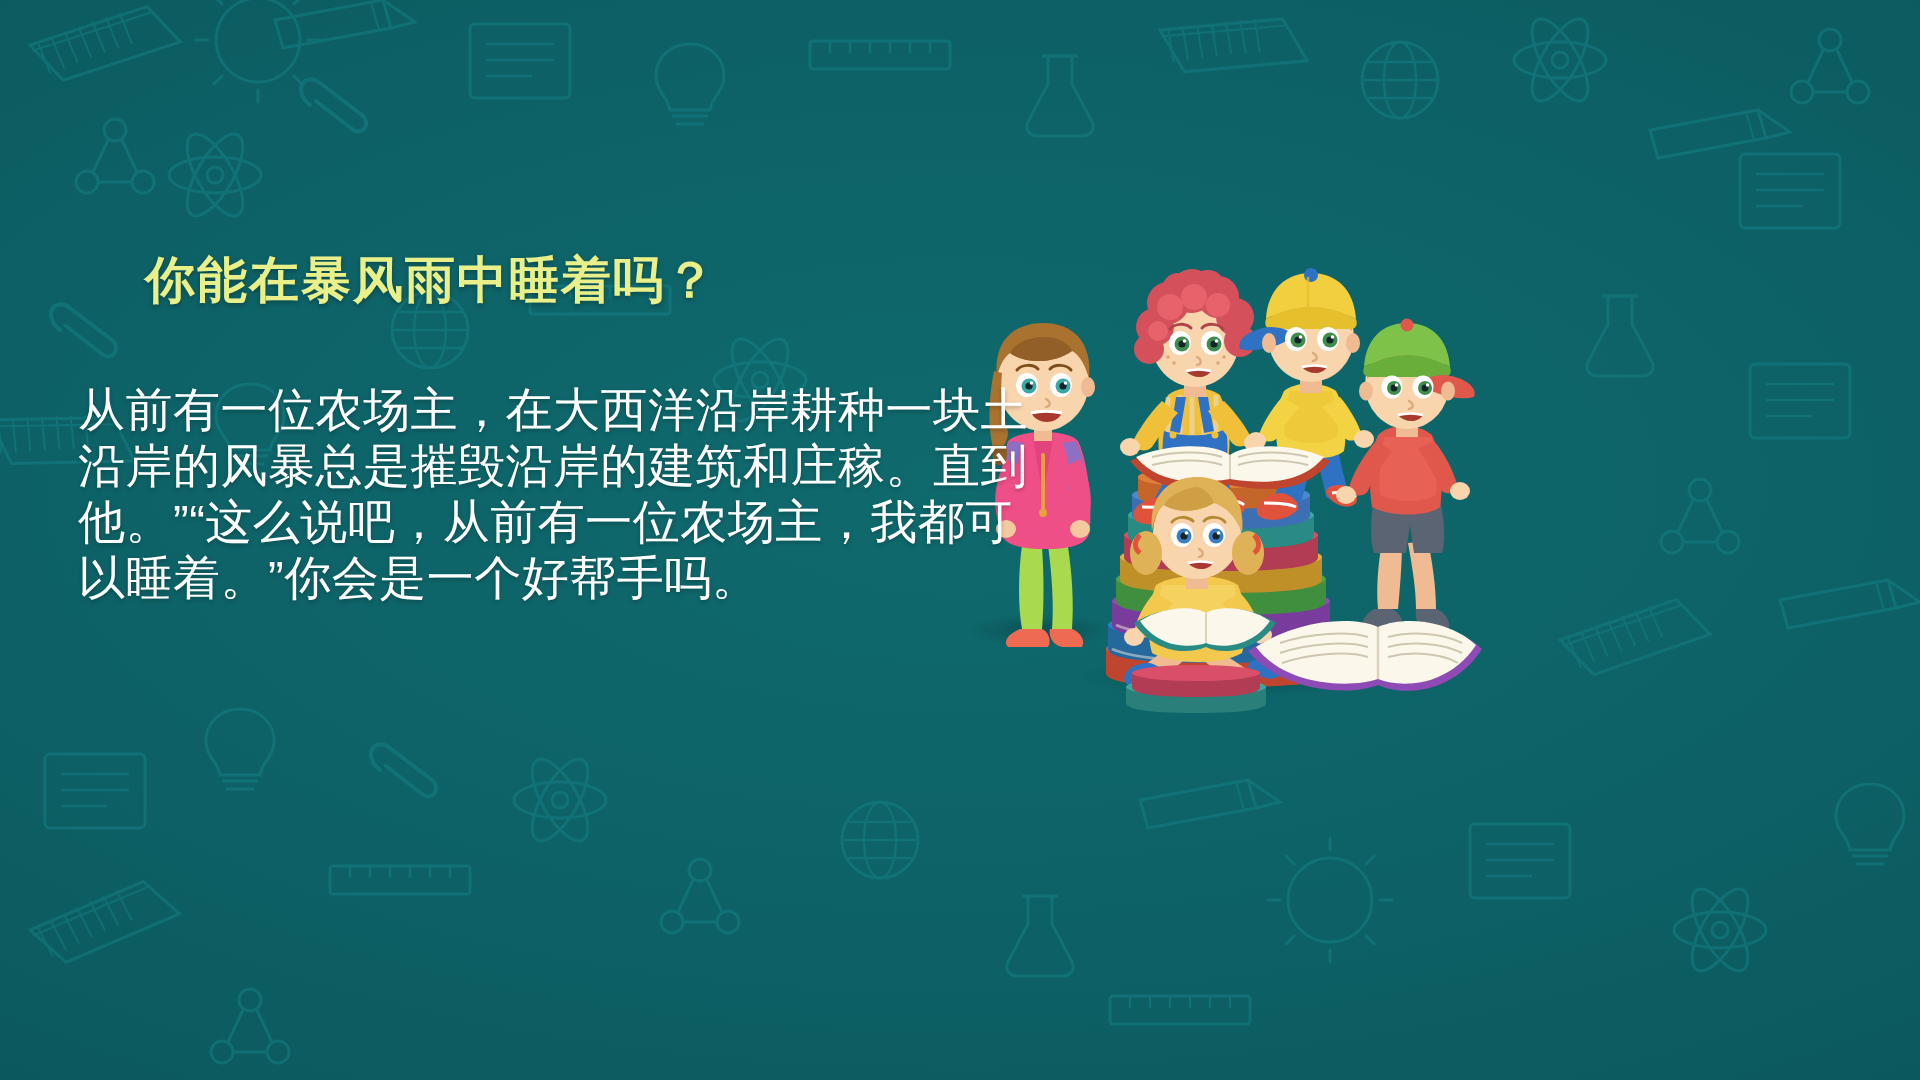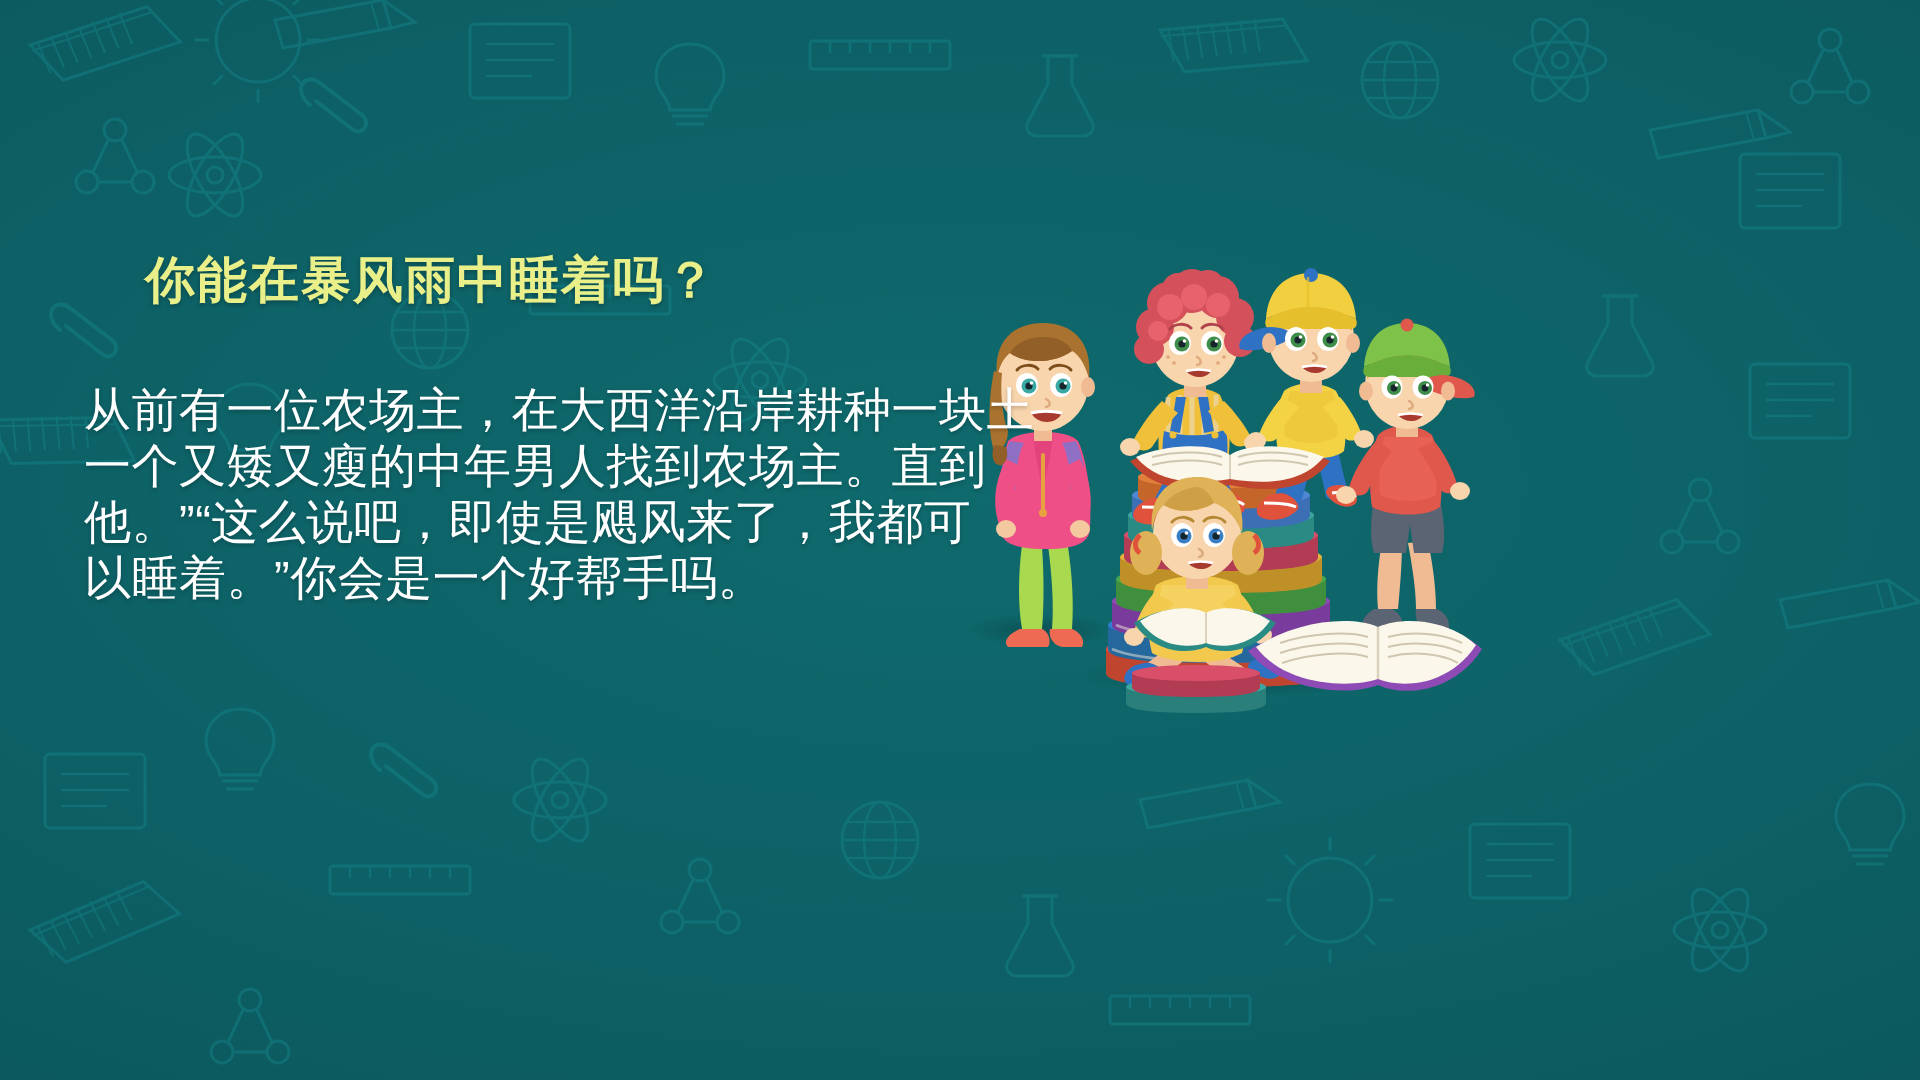--- a/index.html
+++ b/index.html
@@ -41,21 +41,21 @@
     font-weight: 700;
     color: #e9f08a;
     letter-spacing: 2px;
     white-space: nowrap;
     text-shadow: 0 2px 5px rgba(0,0,0,.30);
   }
 
   
   #body-block {
     position: absolute;
-    left: 84px;
+    left: 78px;
     top: 382px;
     width: 880px;
     z-index: 5;
   }
   .body-line {
     font-size: 47px;
     line-height: 56px;
     font-weight: 500;
     color: #ffffff;
     letter-spacing: 0.5px;
@@ -184,22 +184,22 @@
       </g>
     </svg>
   </div>
 
   <div id="title-block">
     <h1 id="slide-title">你能在暴风雨中睡着吗？</h1>
   </div>
 
   <div id="body-block">
     <div class="body-line">从前有一位农场主，在大西洋沿岸耕种一块土</div>
-    <div class="body-line">一个又矮又瘦的中年男人找到农场主。直到</div>
-    <div class="body-line">他。”“这么说吧，即使是飓风来了，我都可</div>
+    <div class="body-line">沿岸的风暴总是摧毁沿岸的建筑和庄稼。直到</div>
+    <div class="body-line">他。”“这么说吧，从前有一位农场主，我都可</div>
     <div class="body-line">以睡着。”你会是一个好帮手吗。</div>
   </div>
 
   <div id="illustration">
     <svg viewBox="0 0 560 480" xmlns="http://www.w3.org/2000/svg">
       <defs>
         <radialGradient id="shadowG" cx="50%" cy="50%" r="50%">
           <stop offset="0%" stop-color="#000" stop-opacity=".22"></stop>
           <stop offset="100%" stop-color="#000" stop-opacity="0"></stop>
         </radialGradient>

